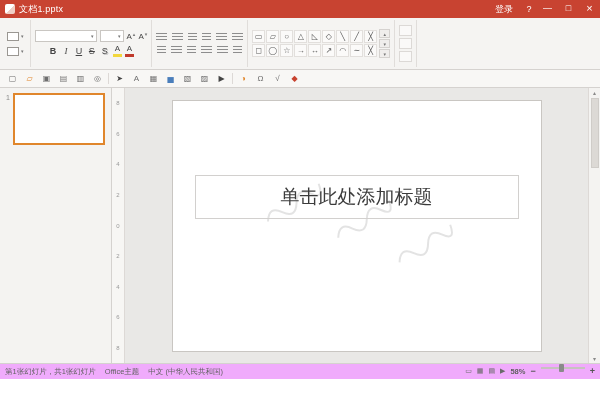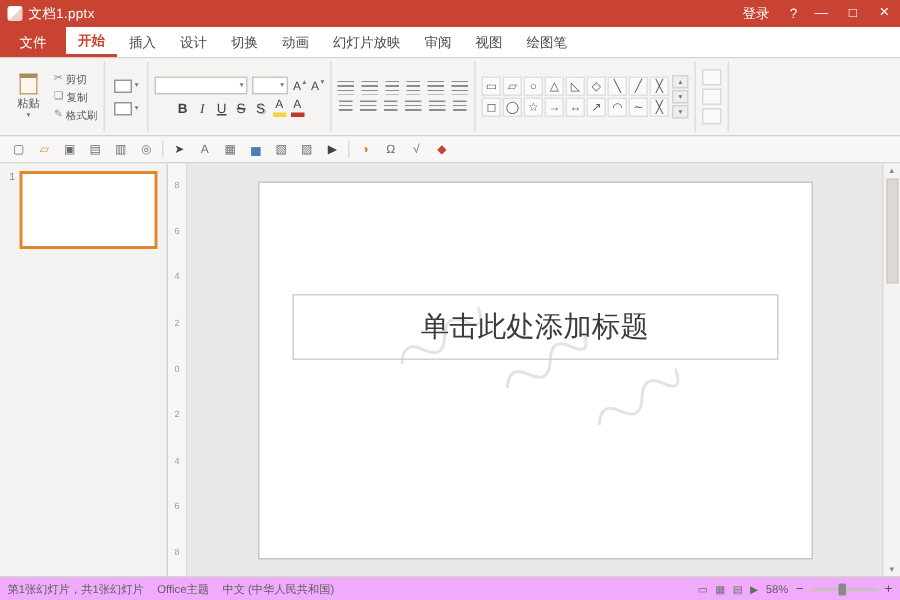--- a/index.html
+++ b/index.html
@@ -86,21 +86,21 @@
   .wm { position:absolute; left:0; top:0; }
   .title-box { position:absolute; left:22px; right:22px; top:74px; height:44px; border:1px solid #d2d0ce; display:flex; align-items:center; justify-content:center; font-family:"DejaVu Serif","Liberation Serif",serif; font-size:19px; color:#3b3b3b; }
   .subtitle-box { position:absolute; left:74px; right:74px; top:126px; height:56px; border:1px solid #d6d4d2; display:flex; justify-content:center; padding-top:7px; font-family:"DejaVu Serif","Liberation Serif",serif; font-size:11px; color:#4f4f4f; }
 
   .vscroll { width:12px; background:#f4f3f1; border-left:1px solid #ddd9d6; display:flex; flex-direction:column; align-items:center; padding:1px 0; font-size:6px; color:#8a8a8a; }
   .vtrack { flex:1; width:8px; position:relative; margin:2px 0; }
   .vthumb { position:absolute; top:0; left:0; width:8px; height:70px; background:#dcd9d5; border:1px solid #cfccc8; }
 
   
   .statusbar { height:16px; background:#f0abfc; border-top:1px solid #d5d2cf; display:flex; align-items:center; font-size:7.5px; color:#5f5f5f; padding:0 5px; gap:9px; flex:0 0 auto; }
-  .sb-right { margin-left:auto; display:flex; align-items:center; gap:5px; }
+  .sb-right { margin-left:auto; display:flex; gap:5px;font-weight:bold; }
   .view-ic { font-size:7px; color:#6a6a6a; }
   .zoom-track { width:44px; height:2px; background:#c6c3bf; position:relative; }
   .zoom-knob { position:absolute; left:42%; top:-3px; width:5px; height:8px; background:#8a8a8a; border-radius:1px; }
   .zbtn { font-size:9px; line-height:1; color:#555; }
 </style>
 </head>
 <body>
 
 <div class="app">
 
@@ -108,56 +108,23 @@
     <span class="app-icon"></span>
     <span class="doc-title">文档1.pptx</span>
     <span class="tb-spacer"></span>
     <span class="login-btn">登录</span>
     <span class="help-btn">?</span>
     <span class="winbtn">—</span>
     <span class="winbtn">□</span>
     <span class="winbtn close">×</span>
   </div>
 
-  <div class="tabrow">
-    <span class="file-tab">文件</span>
-    <span class="tab active">开始</span>
-    <span class="tab">插入</span>
-    <span class="tab">设计</span>
-    <span class="tab">切换</span>
-    <span class="tab">动画</span>
-    <span class="tab">幻灯片放映</span>
-    <span class="tab">审阅</span>
-    <span class="tab">视图</span>
-    <span class="tab">绘图笔</span>
-  </div>
 
   <div class="ribbon">
 
-    <div class="rgroup">
-      <div class="paste-btn">
-        <span class="clip-icon"></span>
-        <span class="plabel">粘贴</span>
-        <span class="caret">▾</span>
-      </div>
-      <div class="small-col">
-        <div class="sitem">
-          <span class="sic">✂</span>
-          <span>剪切</span>
-        </div>
-        <div class="sitem">
-          <span class="sic">❏</span>
-          <span>复制</span>
-        </div>
-        <div class="sitem">
-          <span class="sic">✎</span>
-          <span>格式刷</span>
-        </div>
-      </div>
-    </div>
 
     <div class="rgroup">
       <div class="slides-col">
         <div class="drop-btn">
           <span class="mini-slide"></span>
           <span class="caret">▾</span>
         </div>
         <div class="drop-btn">
           <span class="mini-slide"></span>
           <span class="caret">▾</span>

